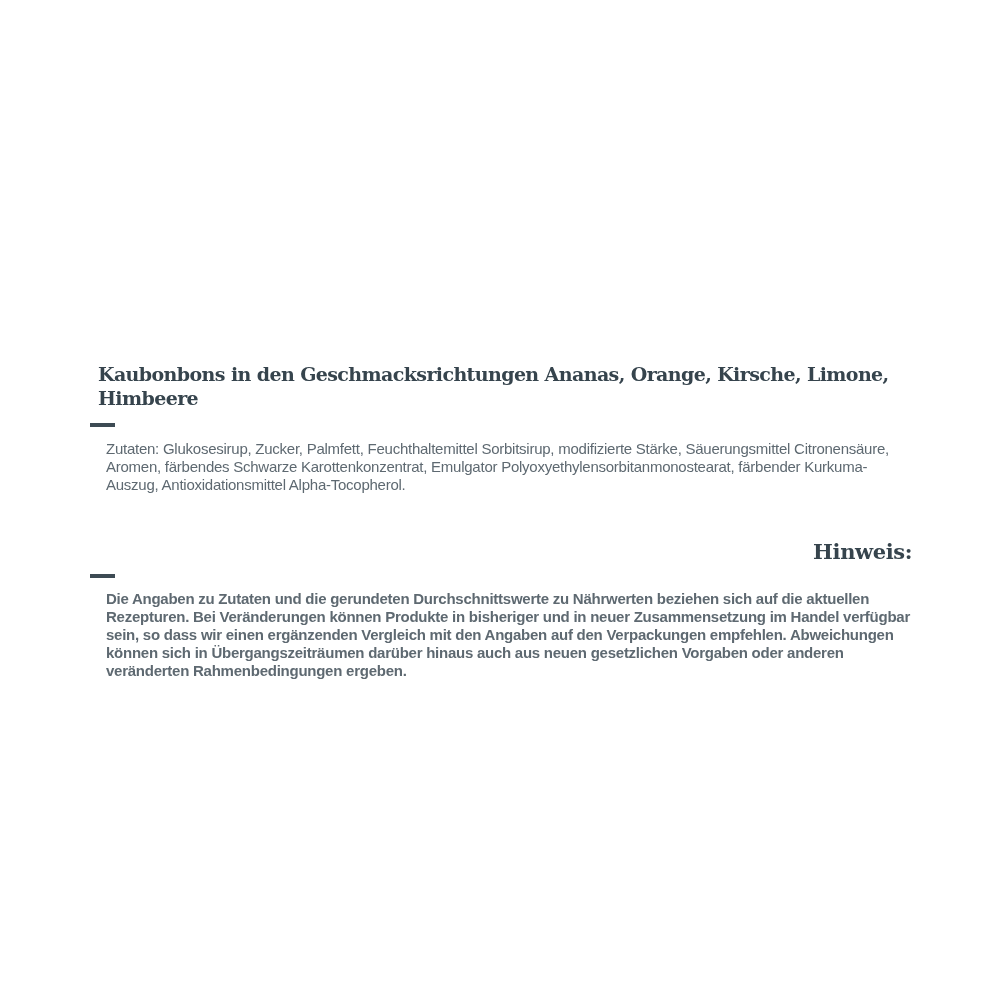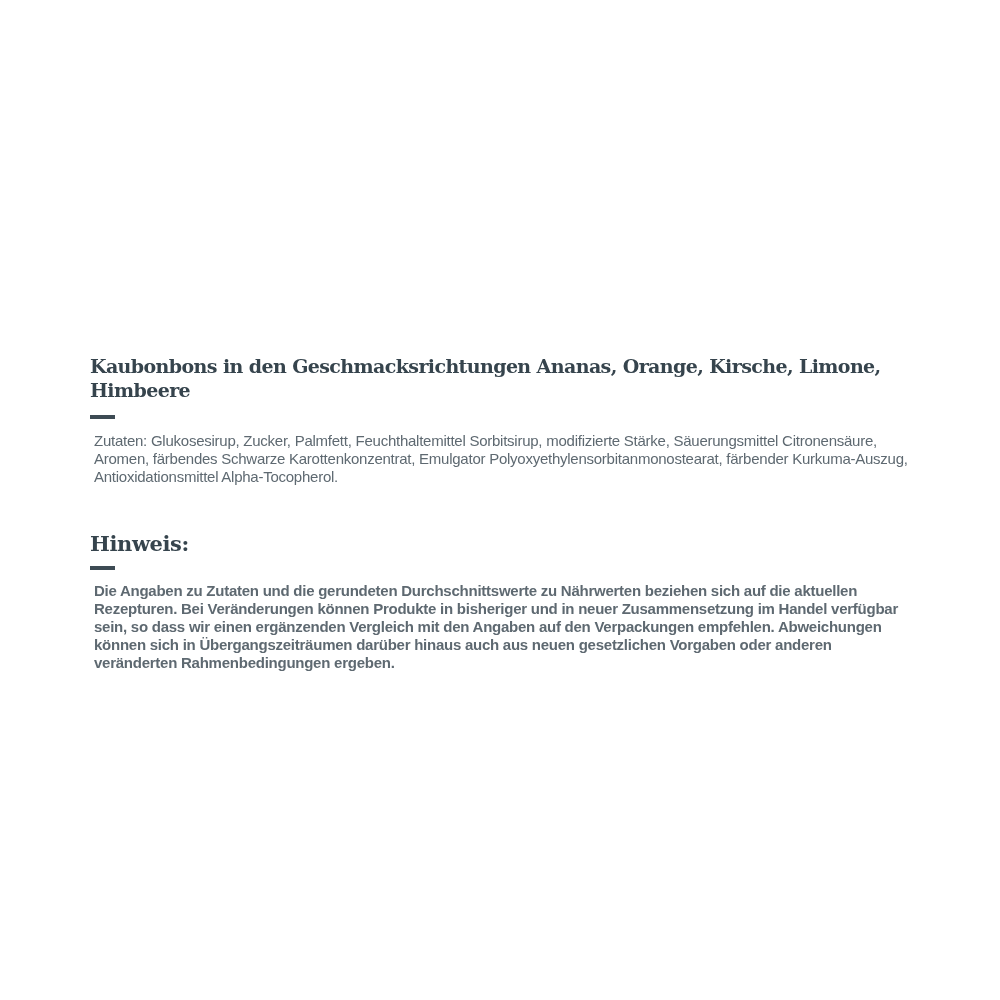--- a/index.html
+++ b/index.html
@@ -13,51 +13,52 @@
     overflow: hidden;
     font-family: "Liberation Sans", sans-serif;
   }
   .content {
     position: absolute;
     left: 90px;
     top: 354px;
     width: 822px;
   }
   .section-title {
-    margin: 0;
+    margin: 8px;
     font-family: "DejaVu Serif", serif;
     font-weight: bold;
     font-size: 19px;
     line-height: 24px;
     letter-spacing: -0.6px;
     color: #36444d;
   }
   .accent-rule {
     width: 25px;
     height: 4px;
     background: #3d4b54;
     margin-top: 13px;
     border: none;
   }
   .body-text {
-    margin: 13px 0 0 4px;
+    margin: 13px 0 0 16px;
     font-family: "Liberation Sans", sans-serif;
     font-size: 15px;
     line-height: 18px;
     letter-spacing: -0.25px;
     color: #5e6971;
   }
   .note-title {
     margin: 46px 0 0 0;
     font-family: "DejaVu Serif", serif;
     font-weight: bold;
     font-size: 21px;
     line-height: 24px;
     letter-spacing: -0.4px;
     color: #36444d;
+    text-align: right;
   }
   .note-rule {
     margin-top: 10px;
   }
   .note-text {
     margin-top: 12px;
     font-weight: bold;
   }
 </style>
 </head>

